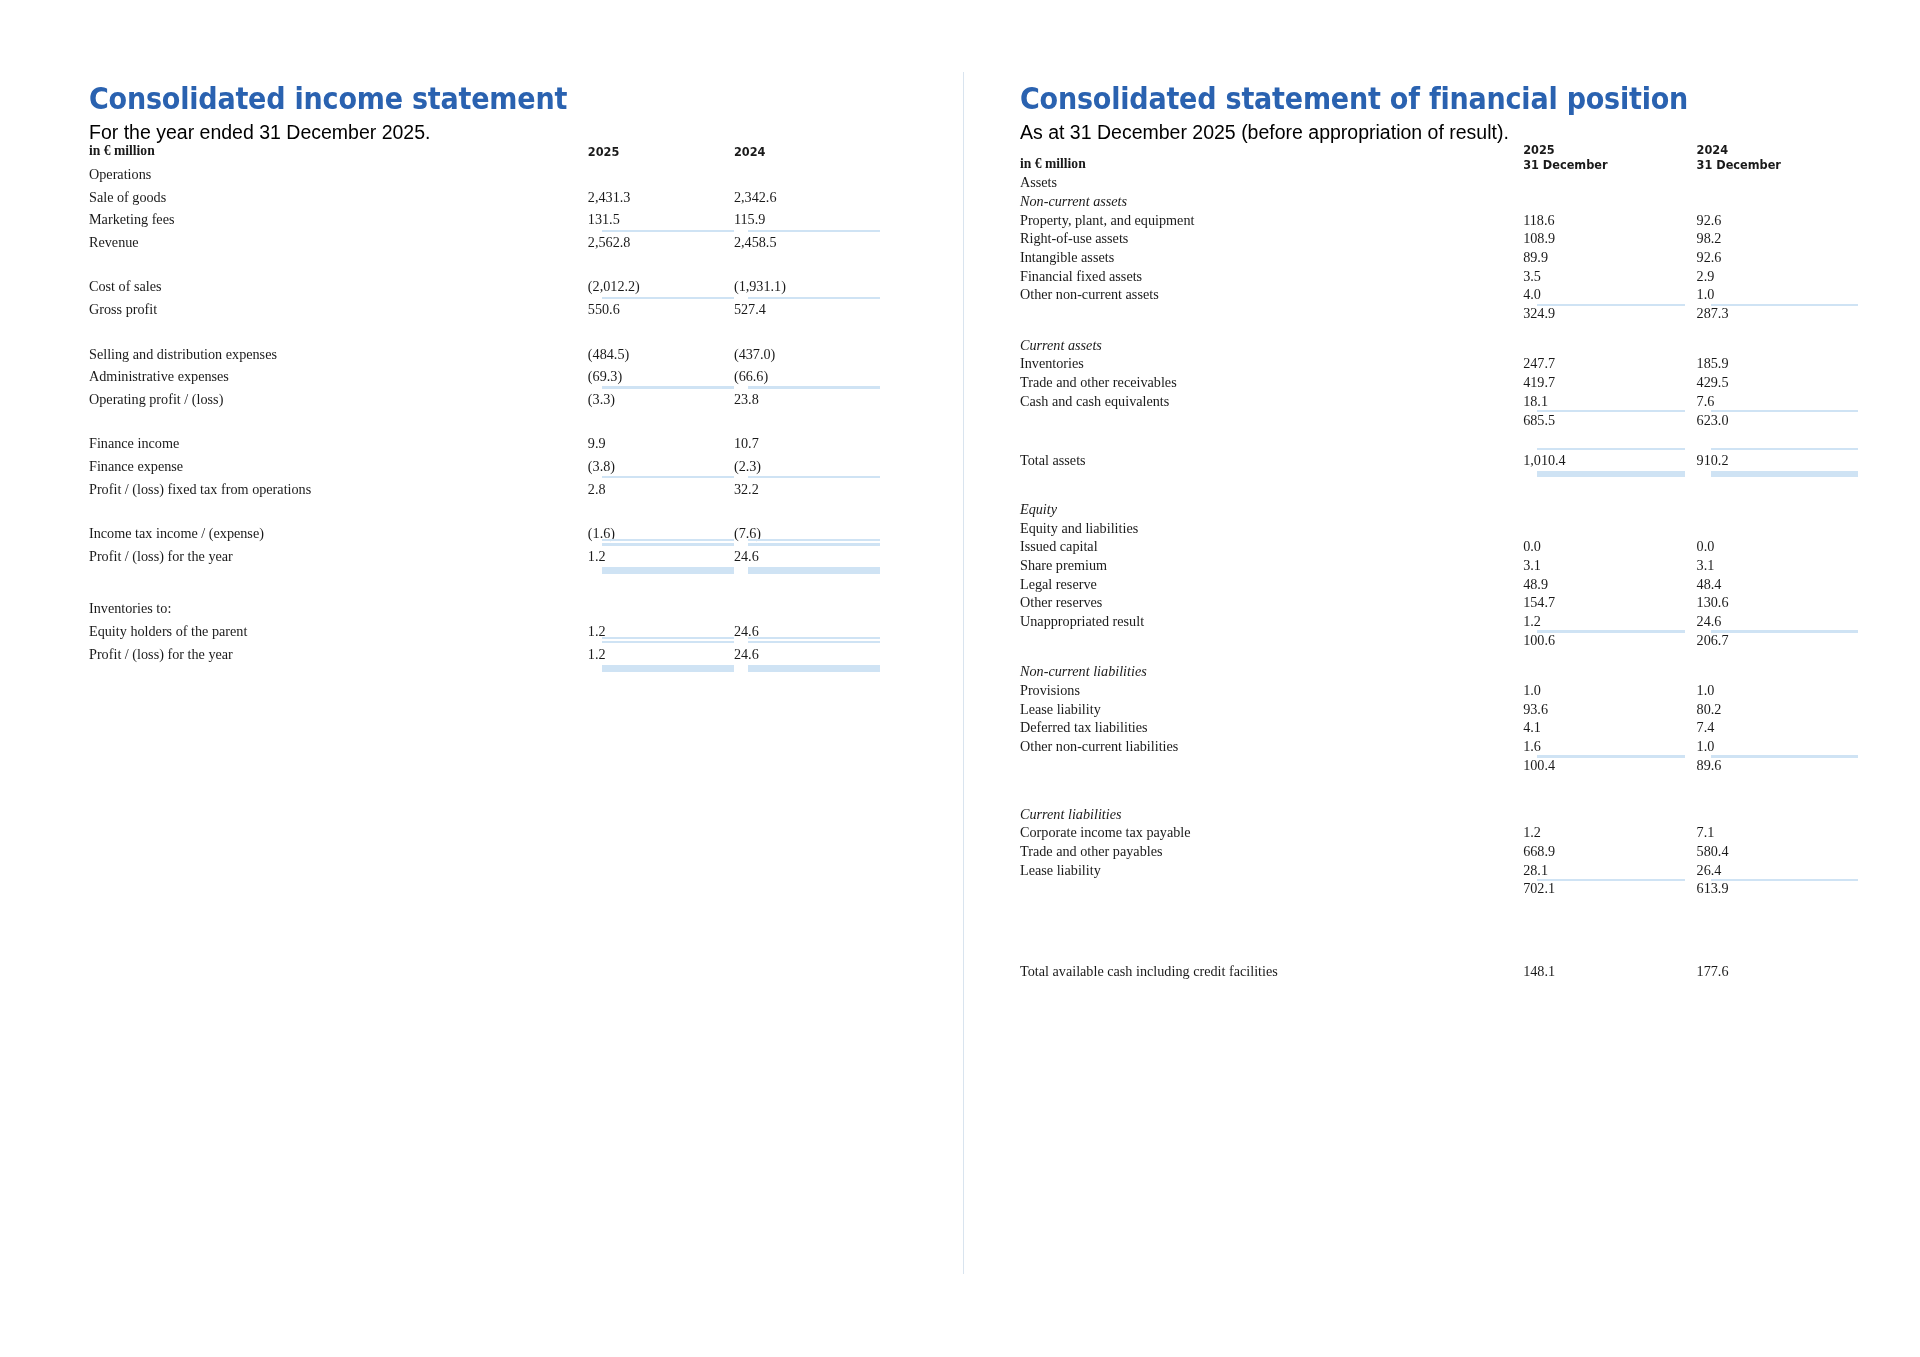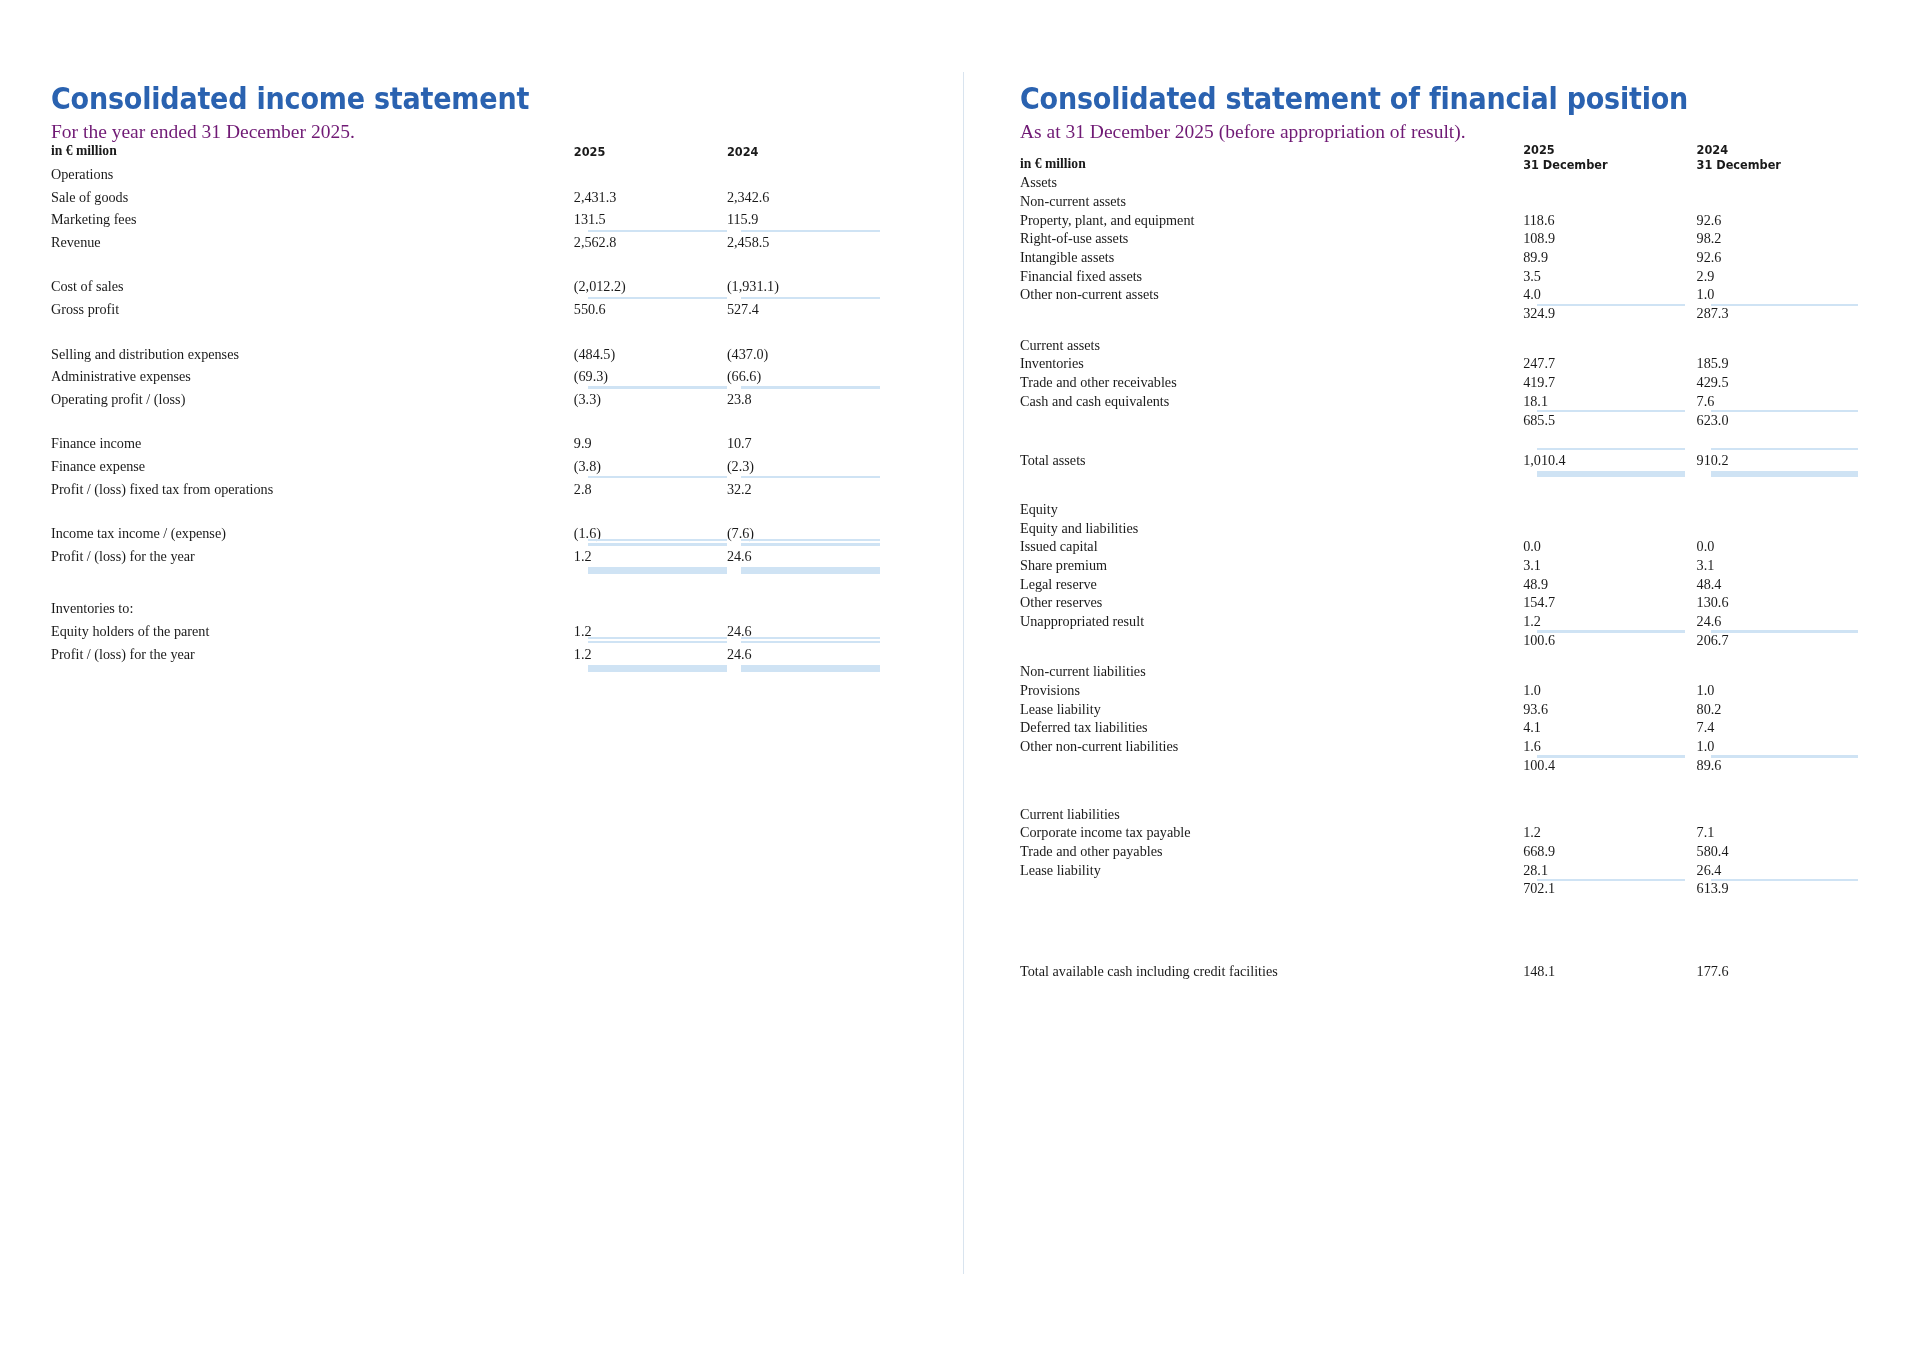--- a/index.html
+++ b/index.html
@@ -23,21 +23,21 @@
     height: 1357px;
     padding: 0;
   }
 
   .panel {
     position: relative;
     padding-top: 82px;
   }
   .panel-left {
     width: 960px;
-    padding-left: 51px;
+    padding-left: 89px;
     padding-right: 80px;
   }
   .panel-right {
     width: 960px;
     padding-left: 60px;
     padding-right: 50px;
   }
 
   
   .divider {
@@ -53,23 +53,23 @@
     font-family: "DejaVu Sans Condensed", "Liberation Sans Narrow", "Liberation Sans", sans-serif;
     font-weight: bold;
     font-size: 30px;
     letter-spacing: -0.2px;
     color: #2a62b0;
     line-height: 1.1;
     margin: 0 0 6px 0;
     white-space: nowrap;
   }
   .subtitle {
-    font-family: Liberation Serif, serif;
+    font-family: Liberation Sans, sans-serif;
     font-size: 19.5px;
-    color: #701a75;
+    color: #000000;
     line-height: 1.15;
     margin: 0;
     white-space: nowrap;
   }
 
   table.fin {
     width: 100%;
     border-collapse: collapse;
     font-size: 14.2px;
     table-layout: fixed;
@@ -115,21 +115,21 @@
   tr.head td.label {
     font-family: "Liberation Serif", "DejaVu Serif", serif;
     font-weight: bold;
     font-size: 13.6px;
   }
   .hdr-year { display: block; line-height: 1.12; }
   .hdr-sub  { display: block; line-height: 1.12; }
 
   
   .b    { font-weight: bold; }
-  .it   { }
+  .it   { font-style: italic; }
   .sec  { font-weight: bold; }
 
   
   tr.spacer-sm { height: 13px; }
   tr.spacer-md { height: 22px; }
   tr.spacer-lg { height: 30px; }
   tr.spacer-xl { height: 42px; }
 
   
   td.num.rule-top::before {

